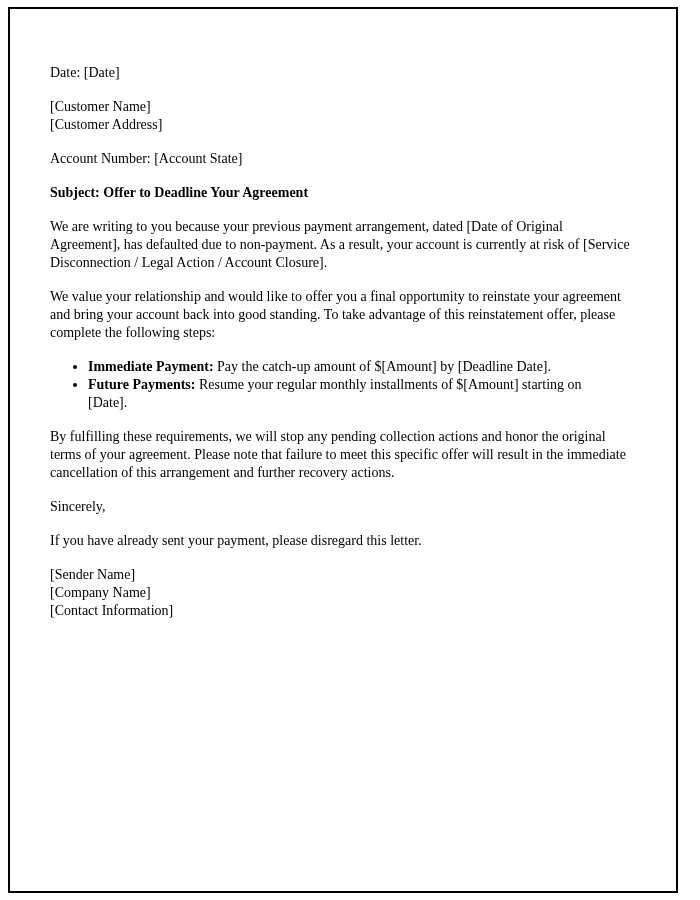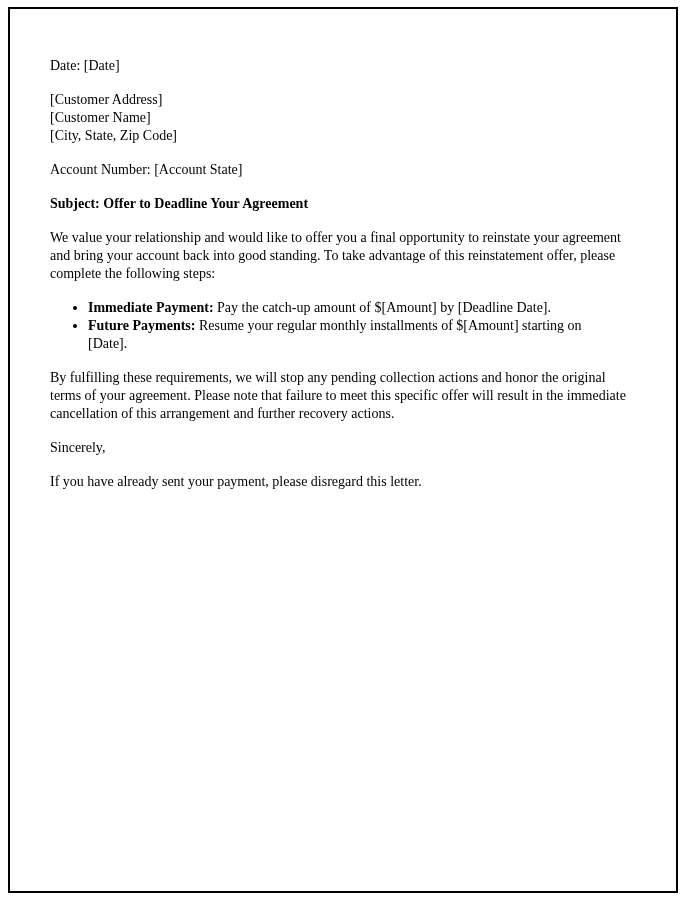--- a/index.html
+++ b/index.html
@@ -18,21 +18,21 @@
     width: 670px;
     height: 886px;
     margin: 7px auto 0 8px;
     border: 2px solid #000000;
     background: #ffffff;
     padding: 40px 46px 0 40px;
     font-size: 14px;
     line-height: 18px;
   }
   .para {
-    margin: 8px 0 16px 0;
+    margin: 15px 0 16px 0;
   }
   .line {
     margin: 0;
   }
   .bold {
     font-weight: bold;
   }
   ul.bullet-list {
     margin: 0 16px 16px 0;
     padding: 0 0 0 38px;
@@ -43,39 +43,44 @@
   }
 </style>
 </head>
 <body>
 
 <div class="page">
 
   <p class="para">Date: [Date]</p>
 
   <div class="para">
+    <p class="line">[Customer Name]</p>
     <p class="line">[Customer Address]</p>
-    <p class="line">[Customer Name]</p>
-    <p class="line">[City, State, Zip Code]</p>
   </div>
 
   <p class="para">Account Number: [Account State]</p>
 
   <p class="para bold">Subject: Offer to Deadline Your Agreement</p>
 
 
+  <p class="para">We are writing to you because your previous payment arrangement, dated [Date of Original Agreement], has defaulted due to non-payment. As a result, your account is currently at risk of [Service Disconnection / Legal Action / Account Closure].</p>
 
   <p class="para">We value your relationship and would like to offer you a final opportunity to reinstate your agreement and bring your account back into good standing. To take advantage of this reinstatement offer, please complete the following steps:</p>
 
   <ul class="bullet-list">
     <li><span class="bold">Immediate Payment:</span><span> Pay the catch-up amount of $[Amount] by [Deadline Date].</span></li>
     <li><span class="bold">Future Payments:</span><span> Resume your regular monthly installments of $[Amount] starting on [Date].</span></li>
   </ul>
 
   <p class="para">By fulfilling these requirements, we will stop any pending collection actions and honor the original terms of your agreement. Please note that failure to meet this specific offer will result in the immediate cancellation of this arrangement and further recovery actions.</p>
 
 
   <p class="para">Sincerely,</p>
 
   <p class="para">If you have already sent your payment, please disregard this letter.</p>
 
+  <div class="para">
+    <p class="line">[Sender Name]</p>
+    <p class="line">[Company Name]</p>
+    <p class="line">[Contact Information]</p>
+  </div>
 
 </div>
 
 </body></html>

